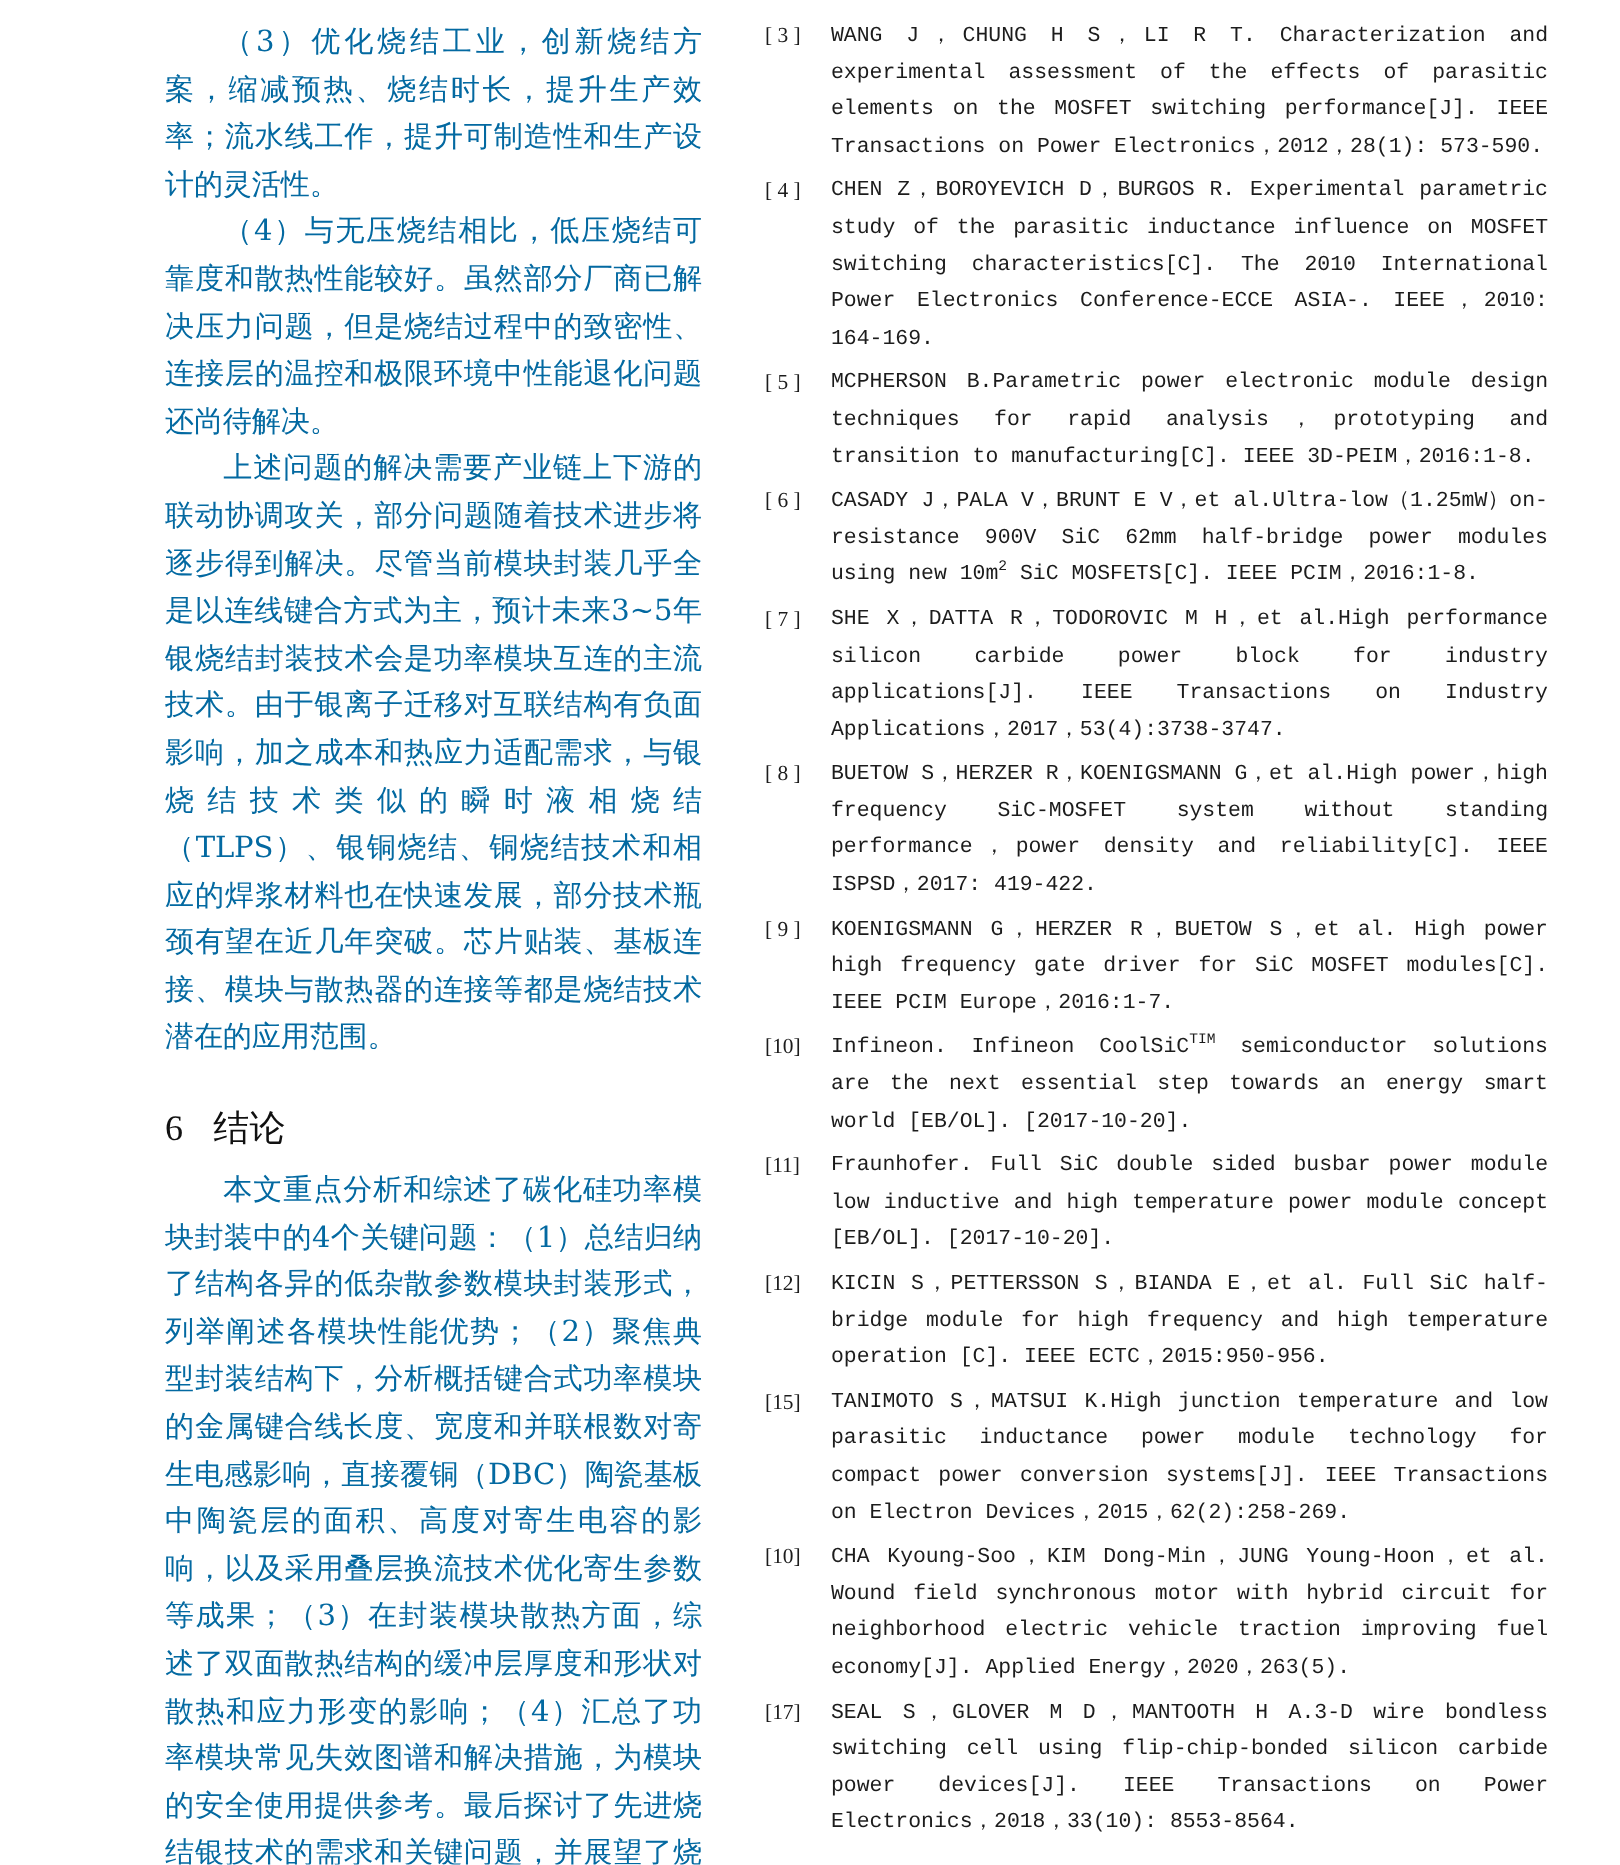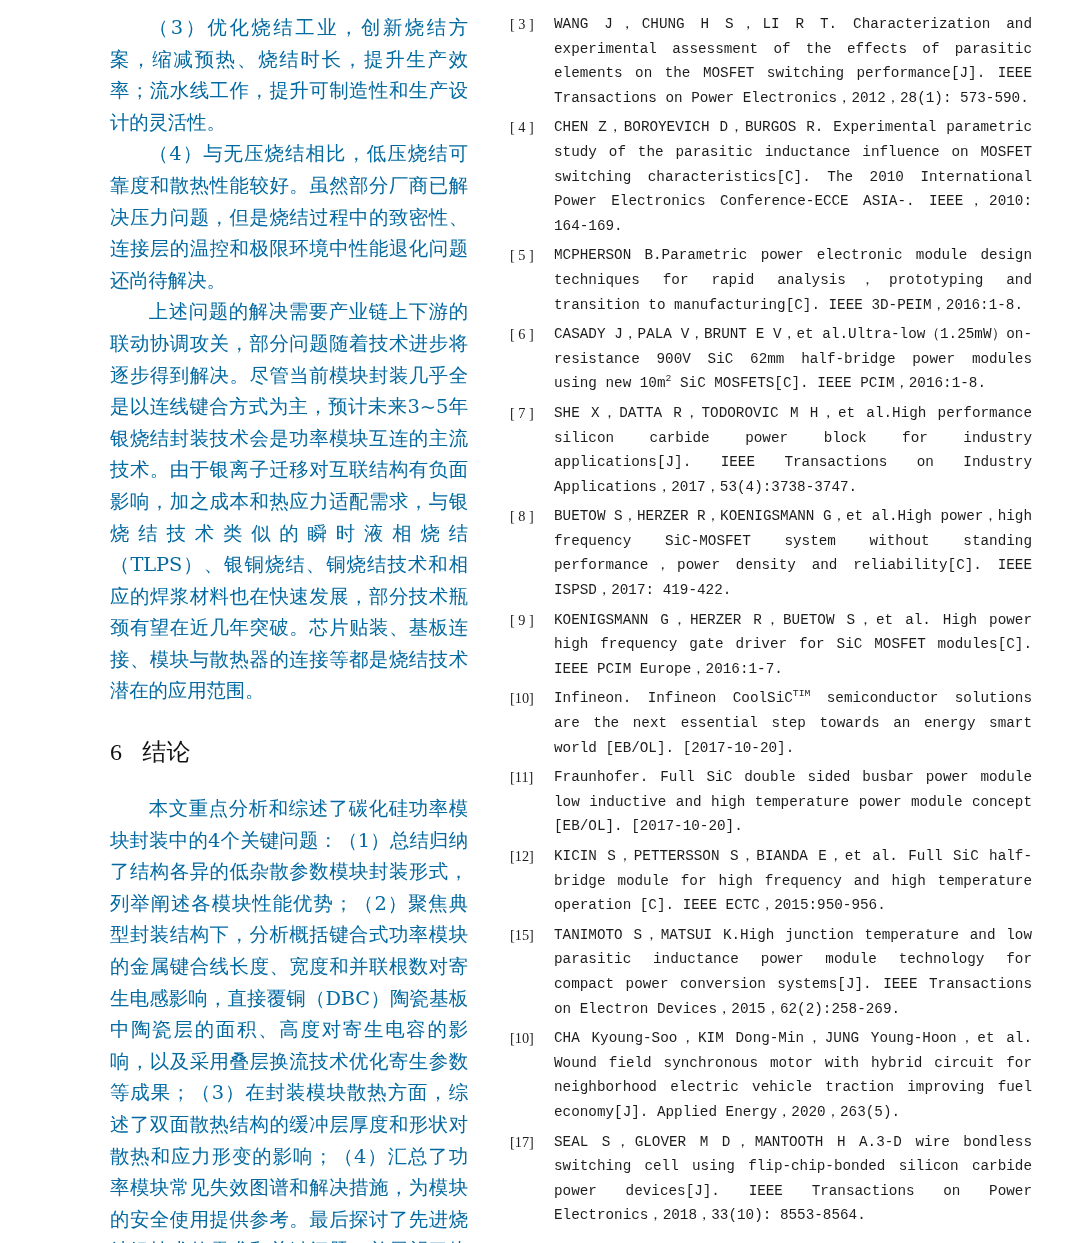--- a/index.html
+++ b/index.html
@@ -48,21 +48,21 @@
     text-justify: inter-ideograph;
     text-indent: 2em;
     margin: 0;
     letter-spacing: -0.1px;
     color: #0369a1;
   }
   .cn-para + .cn-para { margin-top: 0; }
 
   
   .section-head {
-    margin: 30px 0 26px 0;
+    margin: 30px 0 9px 0;
     font-family: "DejaVu Serif", "Liberation Serif", serif;
     font-size: 24px;
     font-weight: 700;
     line-height: 1.25;
     letter-spacing: 0.2px;
     color: #111;
   }
   .section-head .num {
     font-family: "Liberation Serif", serif;
     font-weight: 400;

